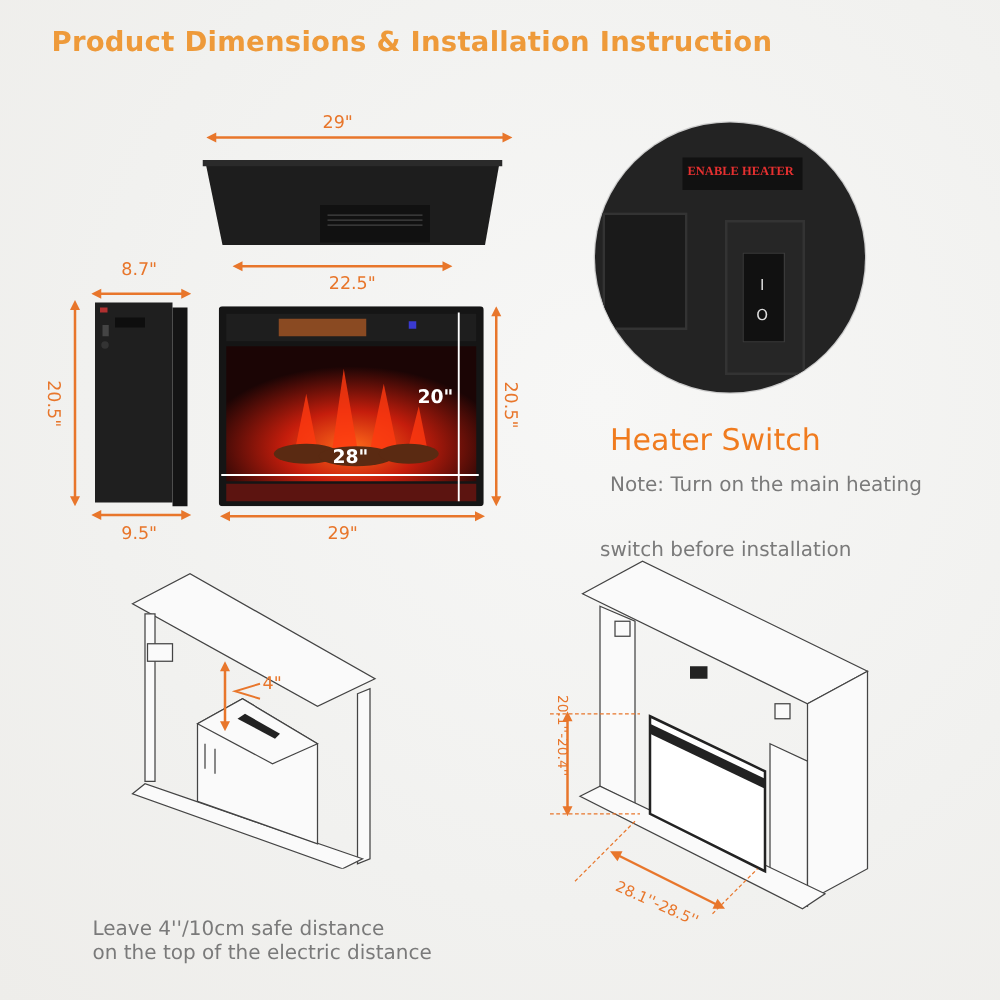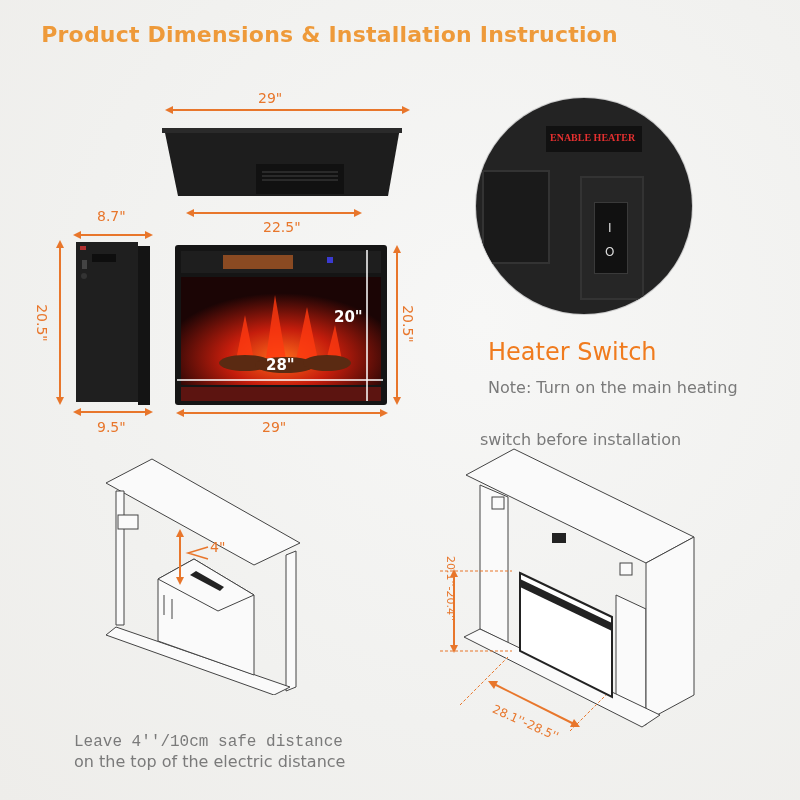--- a/index.html
+++ b/index.html
@@ -148,21 +148,21 @@
   <g stroke="#444">
       <line x1="64" y1="140" x2="64" y2="160"></line>
       <line x1="72" y1="144" x2="72" y2="164"></line>
     </g>
   <line x1="80" y1="78" x2="80" y2="126" stroke="#e8762b" stroke-width="2"></line>
   <polygon points="80,74 76,82 84,82" fill="#e8762b"></polygon>
     <polygon points="80,130 76,122 84,122" fill="#e8762b"></polygon>
   <polyline points="108,92 88,98 108,104" fill="none" stroke="#e8762b" stroke-width="1.5"></polyline>
 </svg>
 <div class="abs dim" style="left:210px;top:539px;">4"</div>
-<div class="abs note" style="left:74px;top:733px;font-family:Liberation Mono, monospace;">Leave 4''/10cm safe distance</div>
+<div class="abs note" style="left:74px;top:733px;">Leave 4''/10cm safe distance</div>
 <div class="abs note" style="left:74px;top:752px;">on the top of the electric distance</div>
 
 <svg class="abs" style="left:440px;top:445px;" width="300" height="290">
   <g fill="#fafafa" stroke="#444" stroke-width="1">
     <polygon points="26,30 74,4 254,92 206,118"></polygon>
     <polygon points="40,40 68,52 68,198 40,184"></polygon>
     <polygon points="176,150 206,164 206,280 176,266"></polygon>
     <polygon points="206,118 254,92 254,250 206,276"></polygon>
     <polygon points="24,192 40,184 220,270 202,282"></polygon>
     <rect x="52" y="52" width="12" height="12"></rect>

